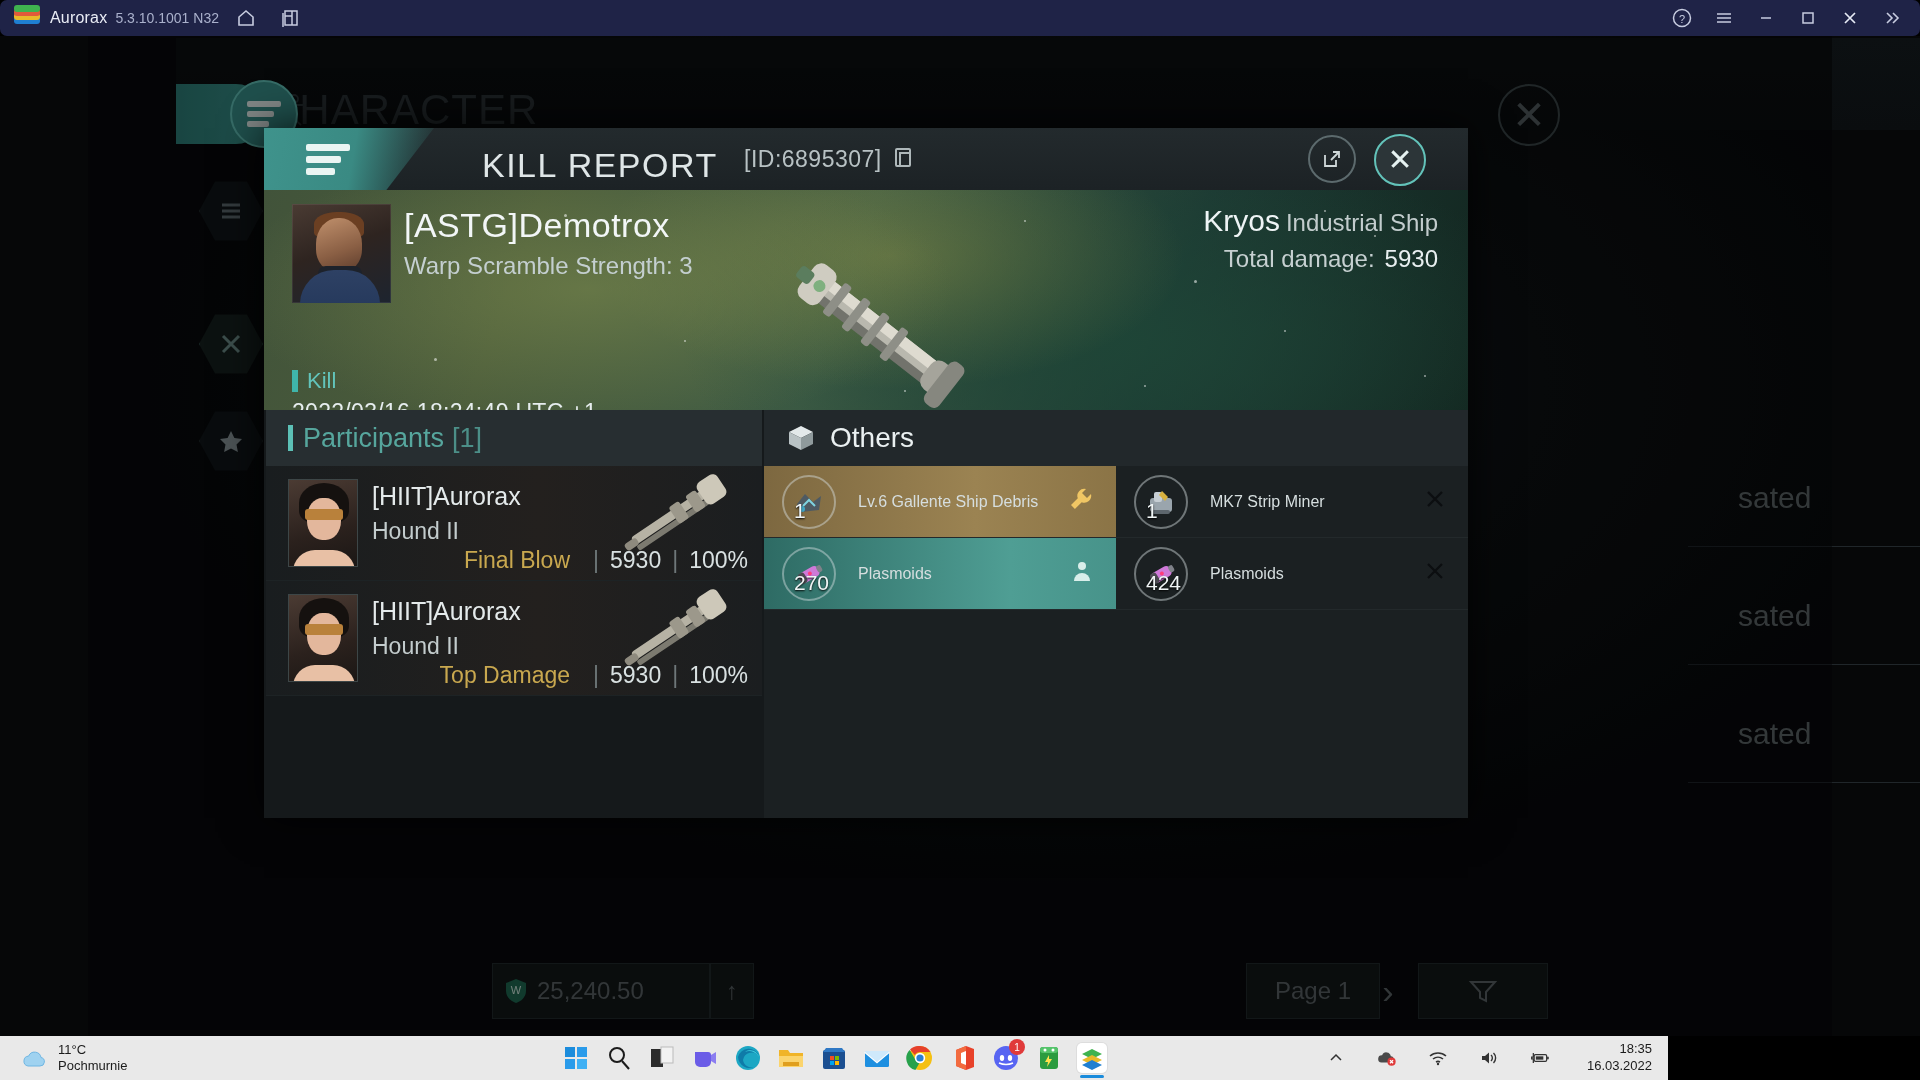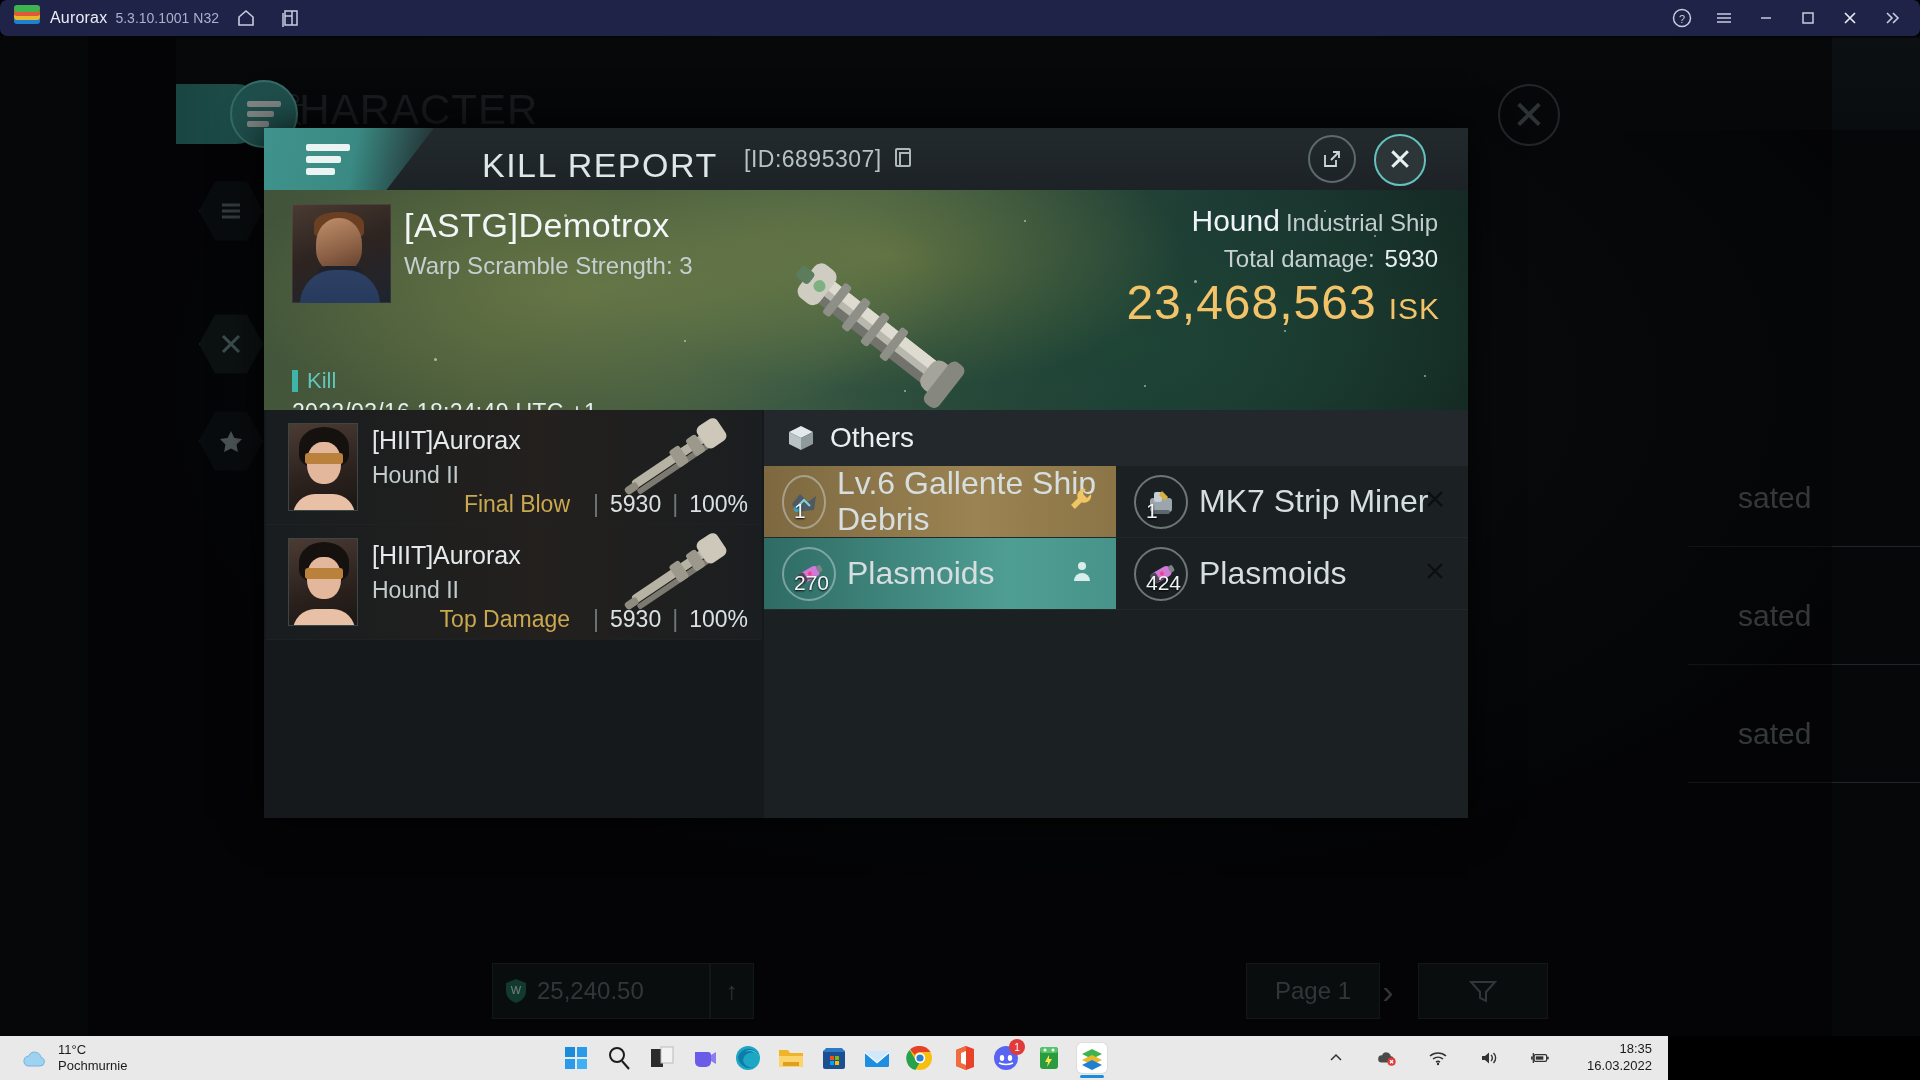--- a/index.html
+++ b/index.html
@@ -225,21 +225,21 @@
   #cube-icon { width:30px; height:30px; margin-right:14px; position:relative; }
 
   .grid2 { position:absolute; left:0; top:56px; right:0; display:flex; flex-wrap:wrap; }
   .i-row { position:relative; width:50%; height:72px; display:flex; align-items:center;
            border-bottom:1px solid #23292b; }
   .i-row.hl-gold { background:linear-gradient(90deg,#7d6840 0%, #9b8352 60%, #8b7446 100%); }
   .i-row.hl-teal { background:linear-gradient(90deg,#2e6b64 0%, #4f9e94 70%, #47938a 100%); }
   .i-thumb { position:relative; width:54px; height:54px; margin-left:18px; border-radius:50%;
              border:2px solid rgba(215,225,226,.45); display:flex; align-items:center; justify-content:center; }
   .i-qty { position:absolute; left:10px; bottom:4px; font-size:21px; color:#f0f5f6; text-shadow:0 1px 2px #000; }
-  .i-name { margin-left:11px; font-size:32px; color:#d6dedf; line-height:1.12; }
+  .i-name { margin-left:22px; font-size:16px; color:#d6dedf; line-height:1.12; }
   .i-act { position:absolute; right:22px; font-size:24px; color:#e3eaeb; }
   .i-act.gold { color:#f0c664; }
 
   
   #taskbar {
     position:absolute; left:0; top:1036px; width:1668px; height:44px; background:#e9e9e9;
     display:flex; align-items:center; color:#1b1b1b;
   }
   #weather { display:flex; align-items:center; margin-left:20px; }
   #weather .wicon { width:28px; height:20px; position:relative; margin-right:10px; }
@@ -447,34 +447,37 @@
         </div>
 
         <div id="hero-name">[ASTG]Demotrox</div>
         <div id="hero-wss">Warp Scramble Strength: 3</div>
         <div id="hero-kill-tag">
             <span>Kill</span>
           </div>
         <div id="hero-date">2022/03/16 18:24:49 UTC +1</div>
 
         <div id="hero-ship">
-          <span>Hound</span><span class="cls">Industrial Ship</span>
+          <span>Kryos</span><span class="cls">Industrial Ship</span>
         </div>
         <div id="hero-dmg">
           <span>Total damage:</span><span class="v">5930</span>
         </div>
-        <div id="hero-isk">
-          <span>23,468,563</span><span class="unit">ISK</span>
-        </div>
 
       </div>
 
       <div id="body">
 
         <div id="lpanel">
+          <div class="panel-head">
+            <div id="part-title">
+              <span>Participants</span>
+              <span id="part-count">[1]</span>
+            </div>
+          </div>
 
           <div class="p-row">
             <div class="p-av">
               <div class="hair2"></div>
                 <div class="face2"></div>
                 <div class="glass"></div>
                 <div class="shoulder"></div>
             </div>
             <div class="p-name">[HIIT]Aurorax</div>
             <div class="p-ship">Hound II</div>

